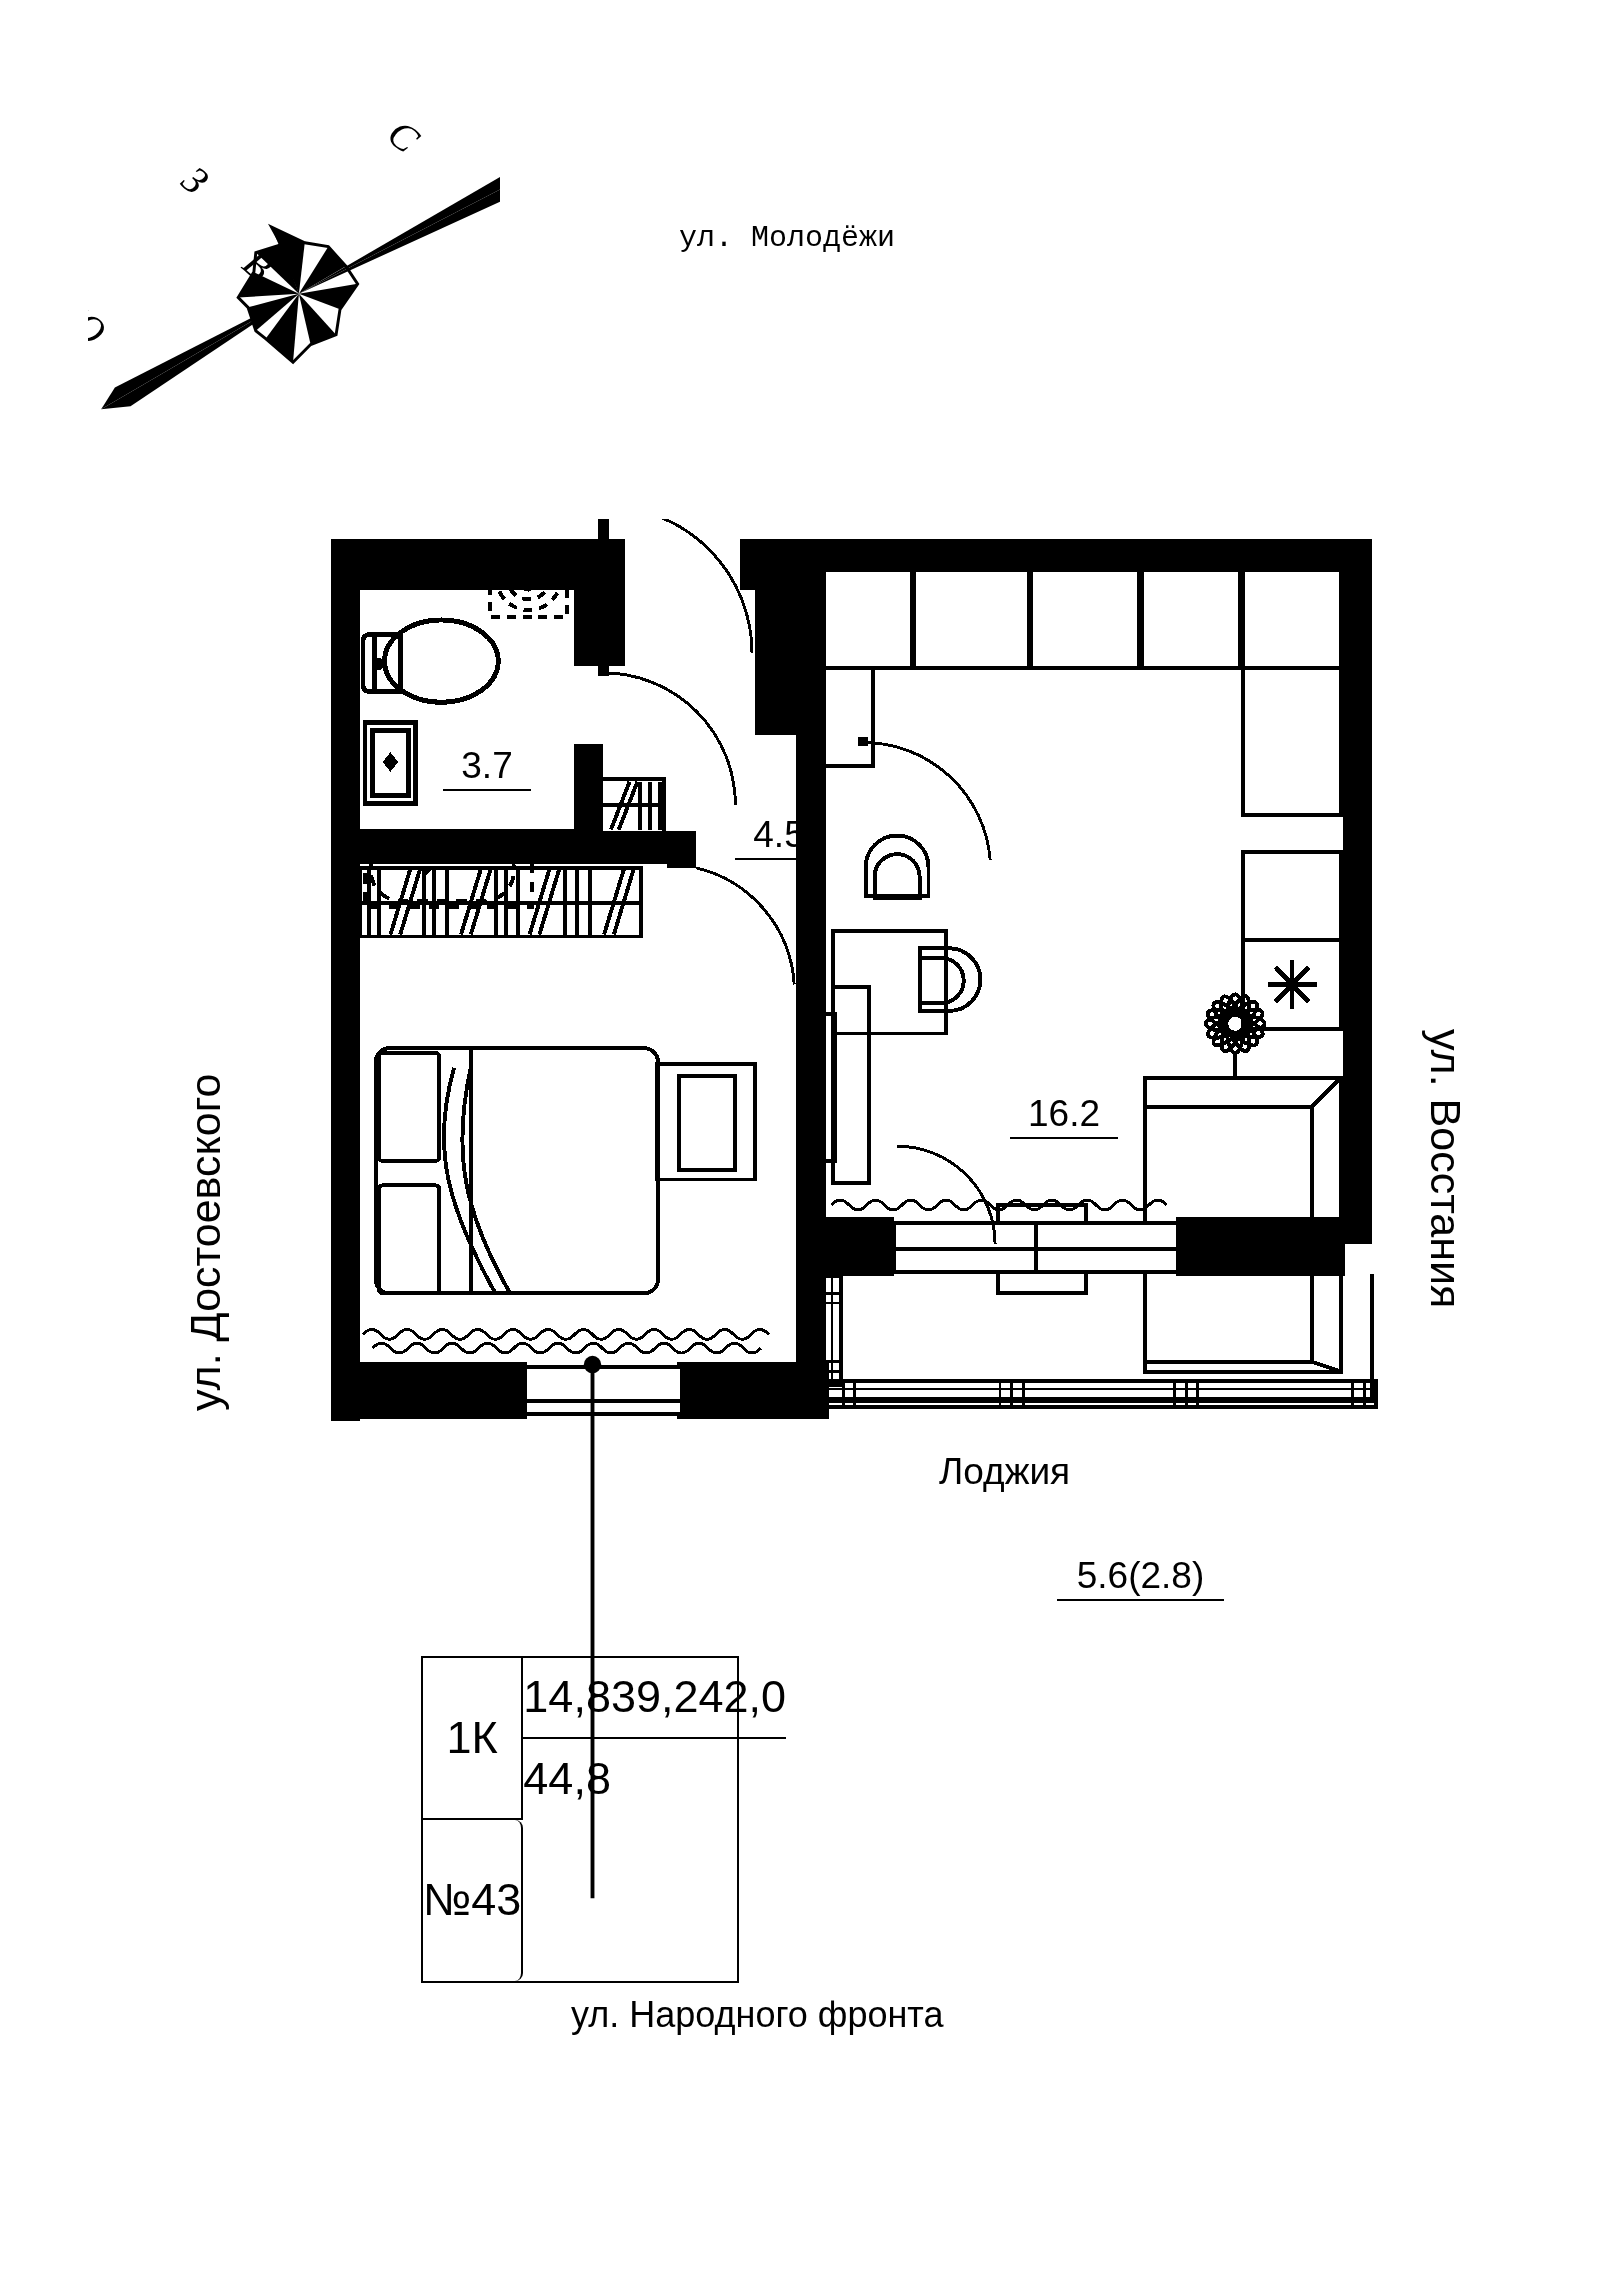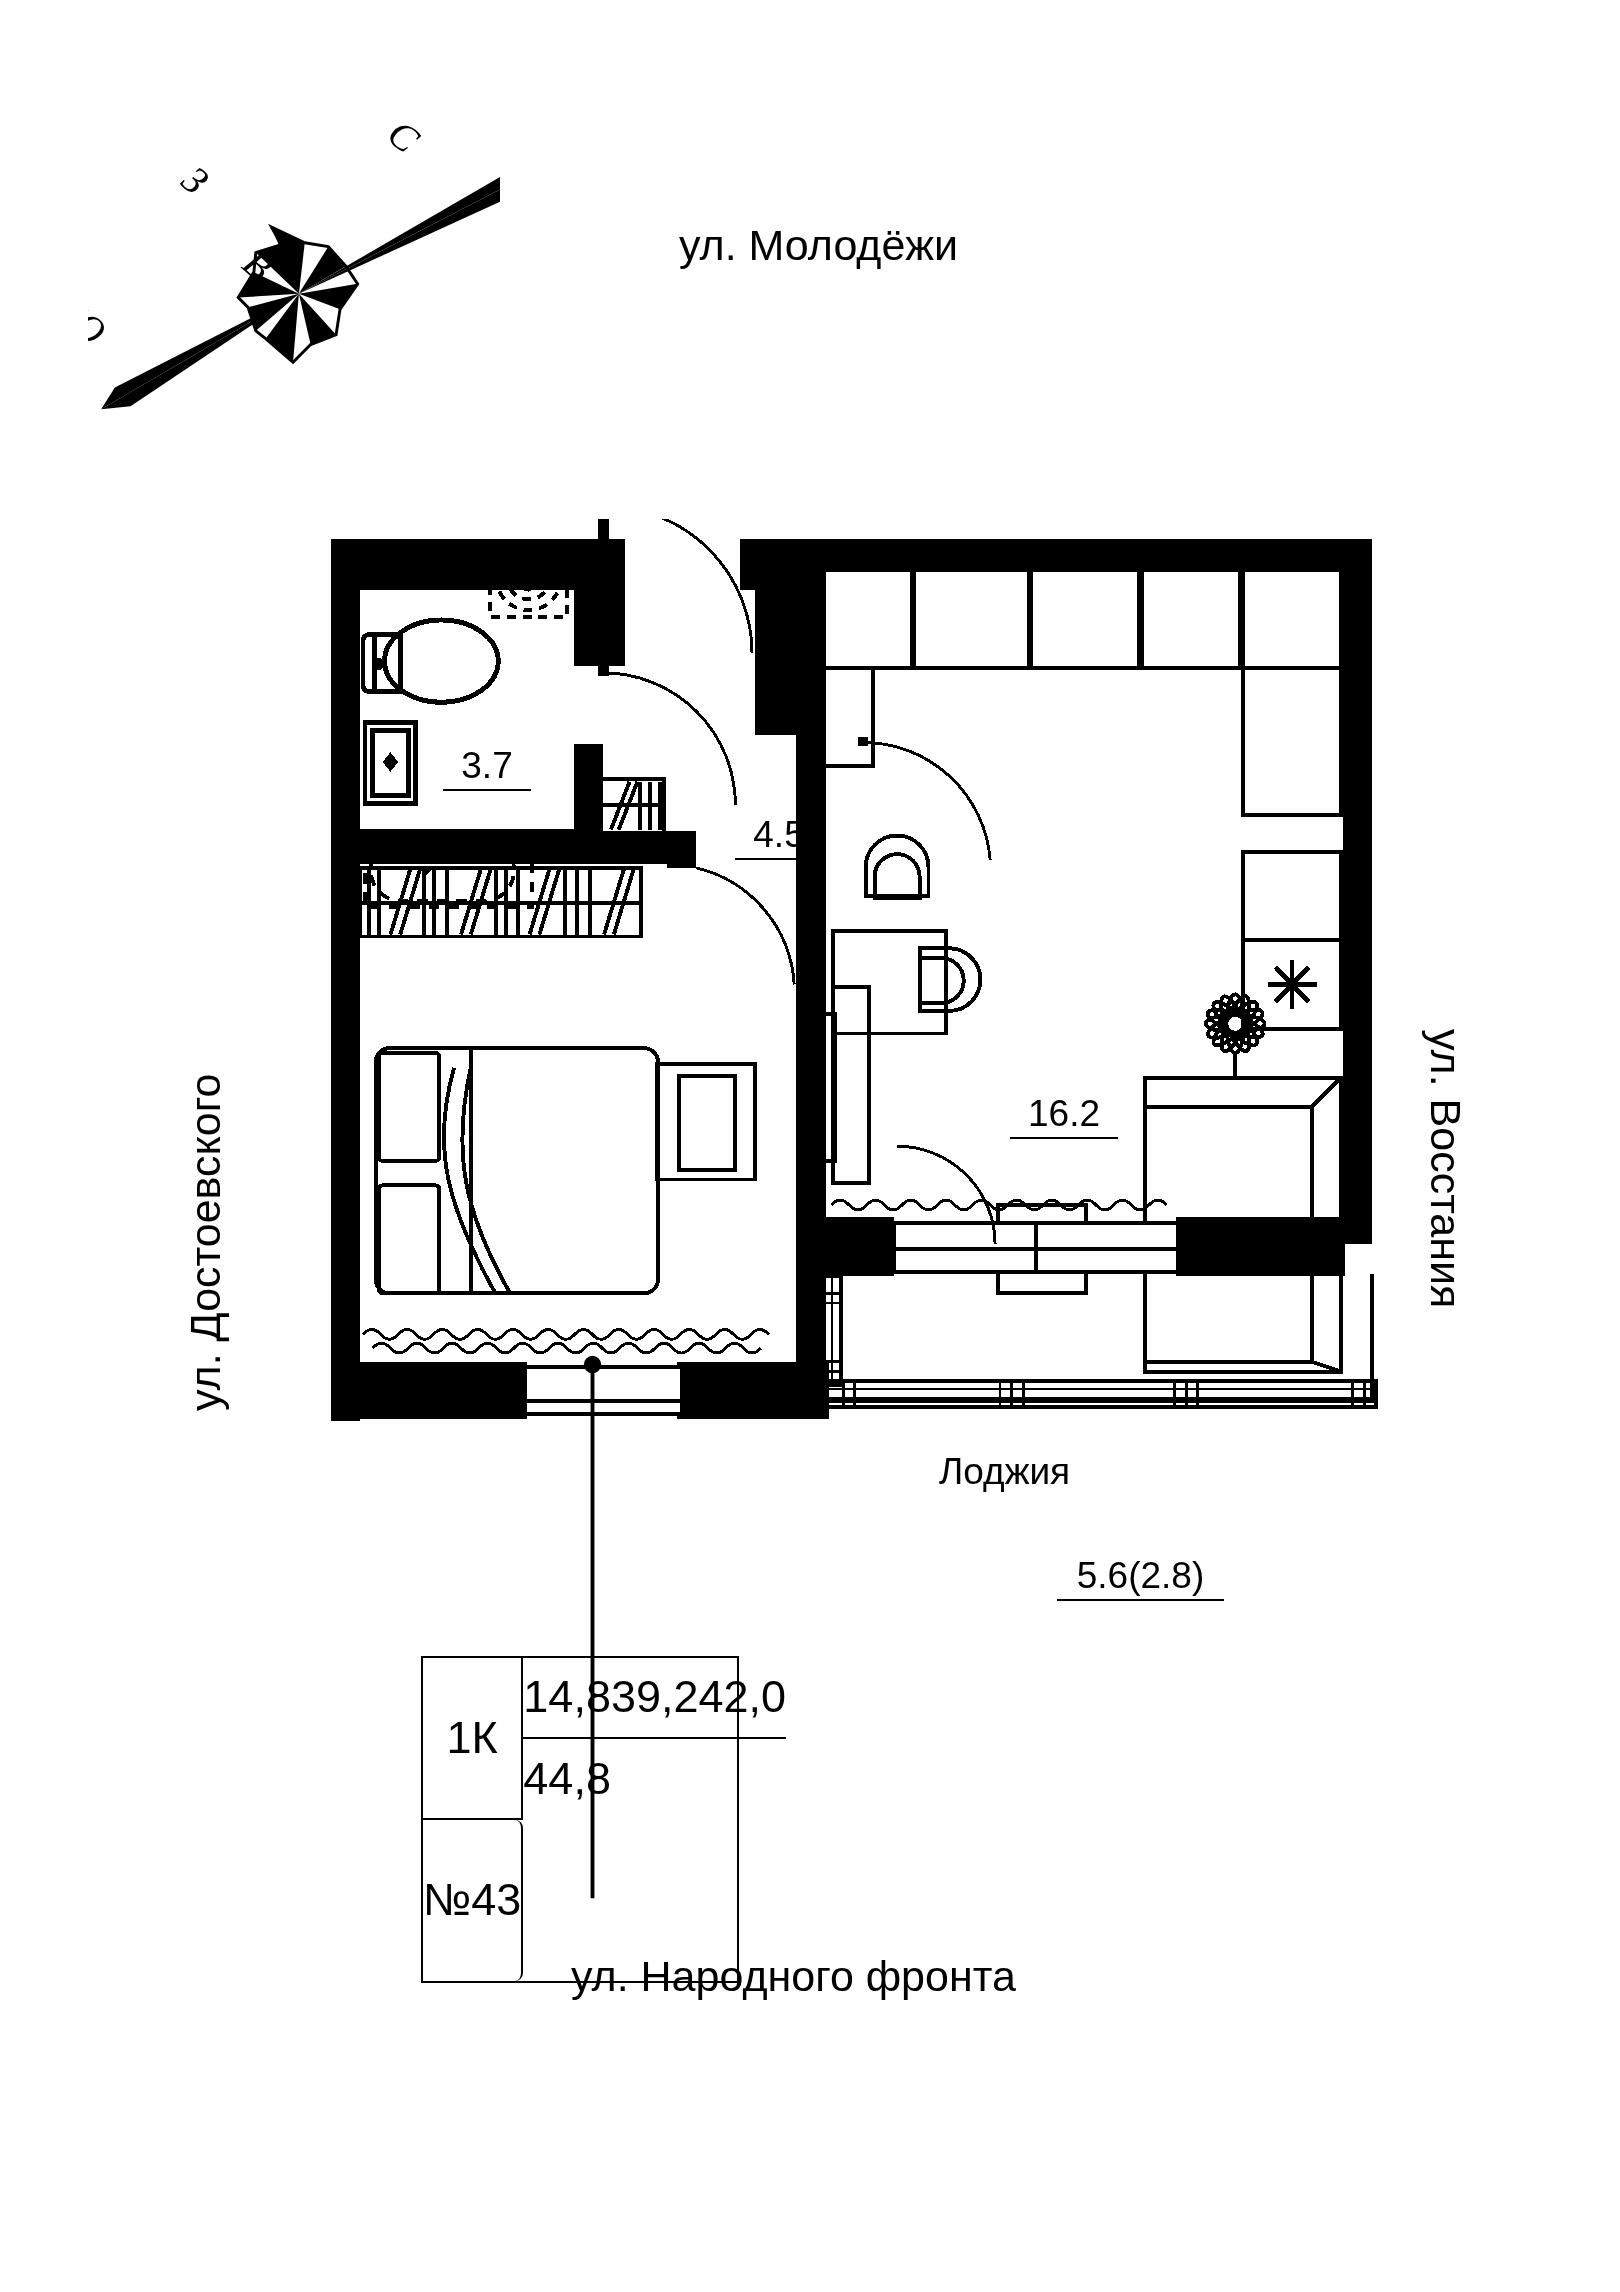--- a/index.html
+++ b/index.html
@@ -1,22 +1,22 @@
 <!DOCTYPE html>
 <html><head>
 <meta charset="utf-8">
 <style>
   html,body{margin:0;padding:0;background:#fff;}
   body{
     width:1620px;height:2293px;position:relative;overflow:hidden;
     font-family:"Liberation Sans","DejaVu Sans",sans-serif;color:#000;
   }
   .lbl{position:absolute;white-space:nowrap;}
-  #street-top{left:679px;top:221px;font-size:43px;}
-  #street-bottom{left:571px;top:1952px;font-size:43px;}
+  #street-top{left:679px;top:221px;font-size:30px;font-family:Liberation Mono, monospace;}
+  #street-bottom{left:571px;top:1994px;font-size:36px;}
   #street-left{left:0;top:0;font-size:43px;transform-origin:0 0;
     transform:translate(181px,1411px) rotate(-90deg);}
   #street-right{left:0;top:0;font-size:43px;transform-origin:0 0;
     transform:translate(1470px,1029px) rotate(90deg);}
   .rlbl{position:absolute;font-size:37px;text-align:center;border-bottom:2.9px solid #000;
         padding-bottom:2px;white-space:nowrap;}
   .plainlbl{position:absolute;font-size:37px;white-space:nowrap;}
   #tbl{position:absolute;left:421px;top:1656px;width:314px;height:323px;
        border:2.9px solid #000;display:grid;
        grid-template-columns:1fr 1fr 1fr 1fr;grid-template-rows:1fr 1fr 1fr 1fr;}

